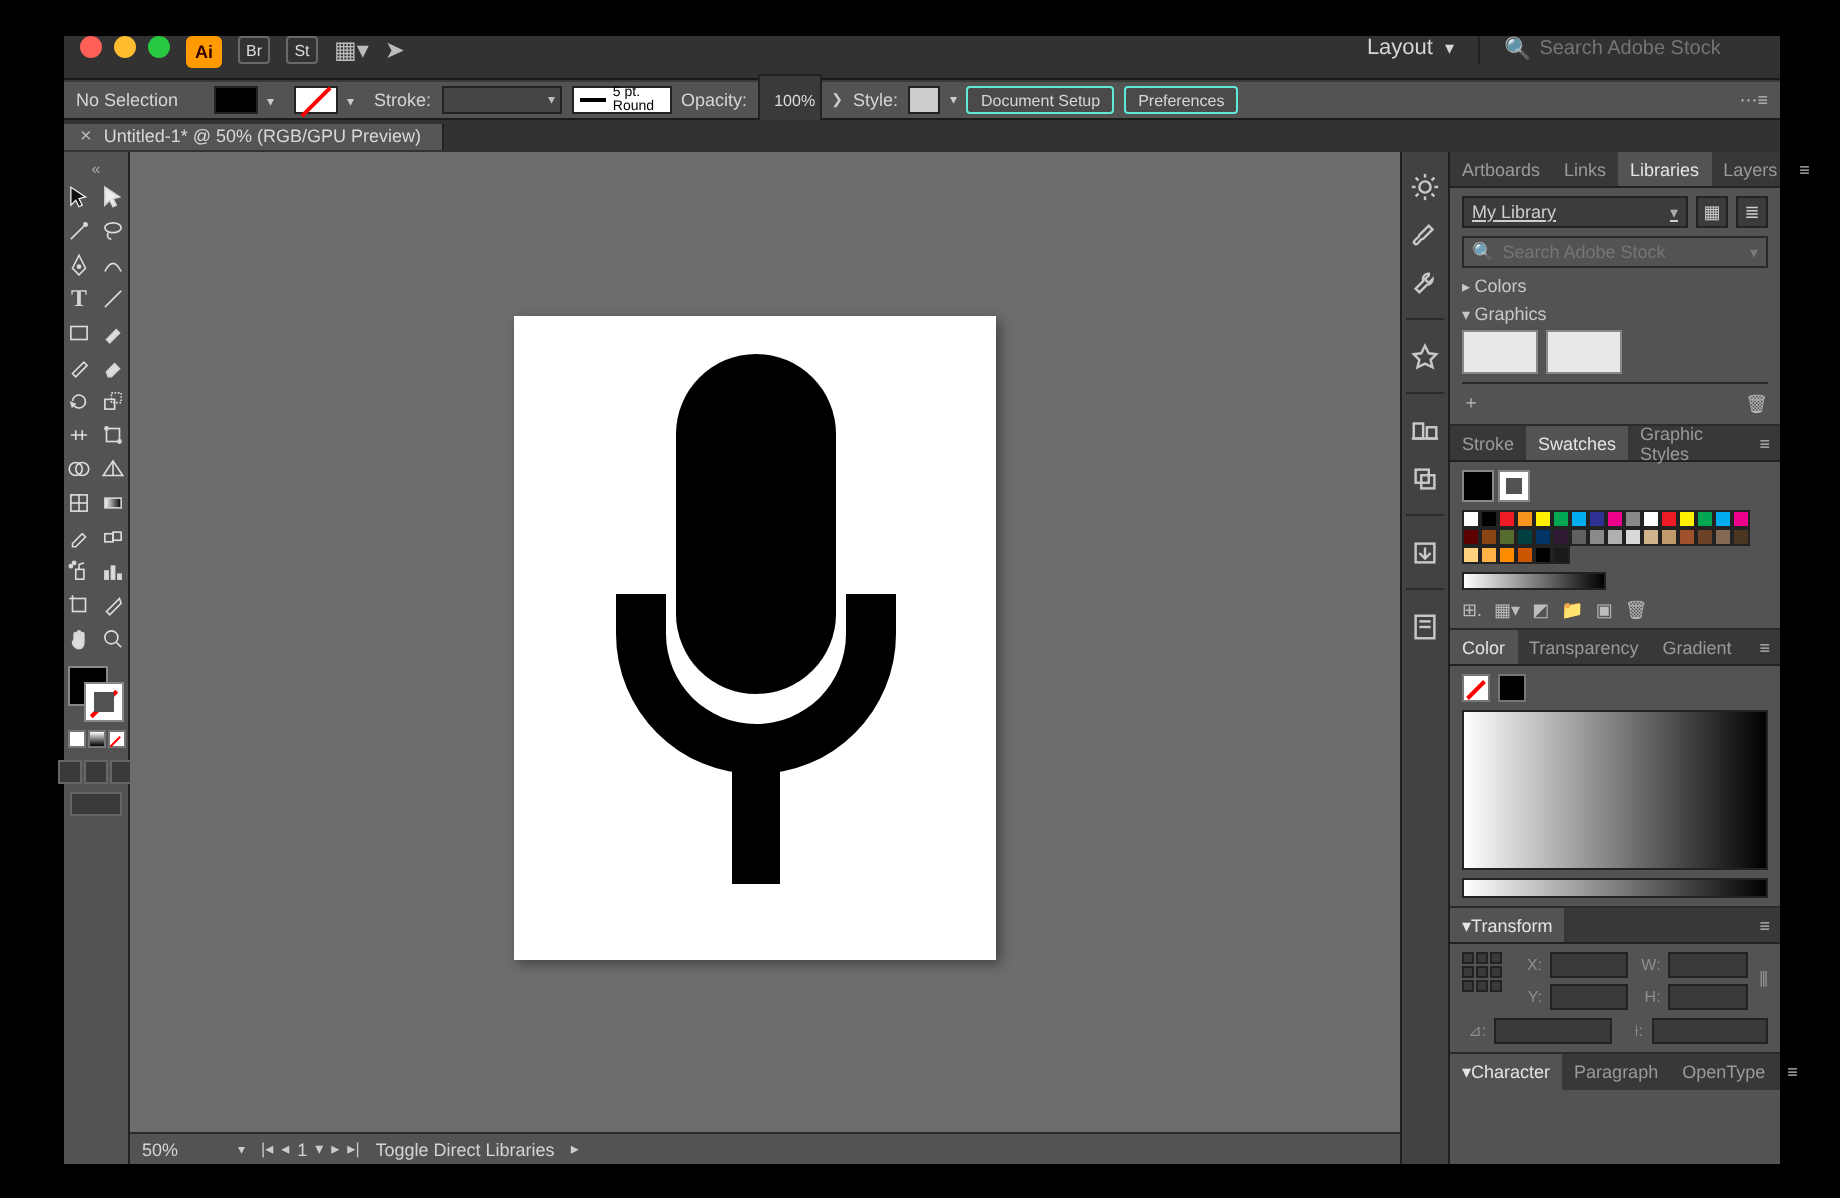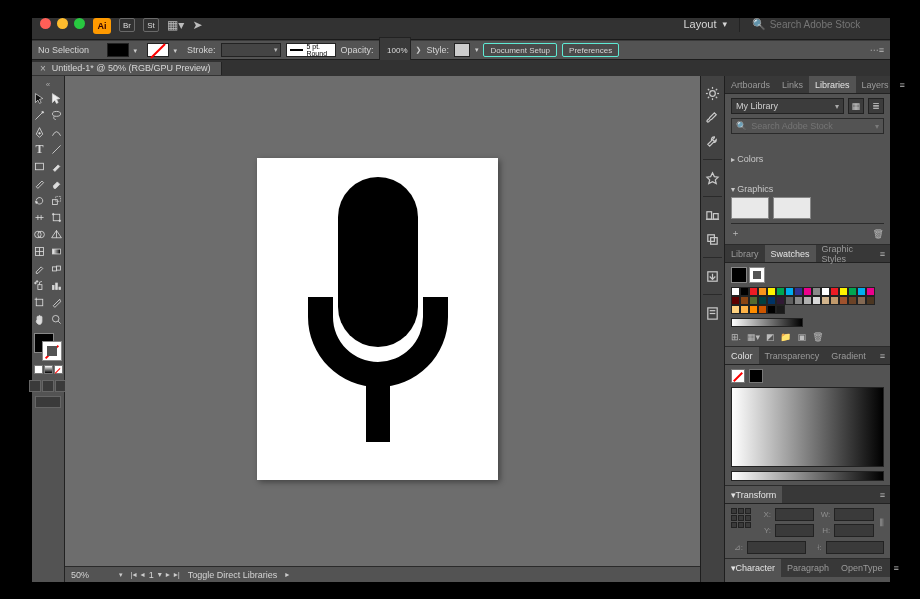--- a/index.html
+++ b/index.html
@@ -81,26 +81,26 @@
   .rightstrip .sep{width:80%;border-top:1px solid #2a2a2a;margin:3px 0;}
 
   
   .panels{width:165px;background:#535353;display:flex;flex-direction:column;font-size:9px;color:#cacaca;}
   .panel-tabs{display:flex;align-items:center;height:18px;background:#383838;border-bottom:1px solid #222;}
   .ptab{padding:0 6px;height:100%;display:flex;align-items:center;color:#9a9a9a;}
   .ptab.active{background:#535353;color:#e4e4e4;}
   .pmenu{margin-left:auto;padding:0 5px;color:#bbb;}
   .panel-body{padding:4px 6px;border-bottom:1px solid #2b2b2b;}
   .lib-select{display:flex;gap:4px;align-items:center;}
-  .lib-select .dd{flex:1;height:16px;background:#3c3c3c;border:1px solid #222;display:flex;align-items:center;padding:0 4px;color:#cfcfcf;}
+  .lib-select .dd{flex:1;height:16px;background:#3c3c3c;border:1px solid #222;display:flex;align-items:center;padding:0 4px;color:#cfcfcf;text-decoration:underline;}
   .lib-select .dd:after{content:"▾";margin-left:auto;font-size:8px;color:#aaa;}
   .iconbtn{width:16px;height:16px;background:#3c3c3c;border:1px solid #222;display:flex;align-items:center;justify-content:center;color:#cfcfcf;}
   .lib-search{margin-top:4px;height:16px;display:flex;align-items:center;gap:4px;border:1px solid #2a2a2a;padding:0 4px;color:#7a7a7a;}
   .lib-search input{flex:1;background:transparent;border:none;outline:none;color:#bbb;font-size:9px;}
-  .section-head{margin-top:20px;color:#c8c8c8;}
+  .section-head{margin-top:4px;color:#c8c8c8;}
   .section-head:before{content:"▸ ";font-size:8px;}
   .section-head.open:before{content:"▾ ";}
   .thumbs{display:flex;gap:4px;margin-top:3px;margin-bottom:4px;}
   .thumb{width:38px;height:22px;background:#e9e9e9;border:1px solid #888;}
   .addrow{display:flex;align-items:center;gap:6px;color:#bdbdbd;border-top:1px solid #2b2b2b;padding-top:3px;margin-top:2px;}
 
   
   .sw-grid{display:grid;grid-template-columns:repeat(16,9px);grid-auto-rows:9px;gap:0;}
   .sw{width:9px;height:9px;border:1px solid #222;} 
   .gray-grad{margin-top:4px;width:72px;height:9px;background:linear-gradient(90deg,#fff,#000);border:1px solid #222;}
@@ -496,21 +496,21 @@
           <div class="thumb"></div>
         </div>
         <div class="addrow">
           <span>＋</span>
           <div class="flex-spacer"></div>
           <span>🗑</span>
         </div>
       </div>
 
       <div class="panel-tabs">
-        <div class="ptab">Library</div>
+        <div class="ptab">Stroke</div>
         <div class="ptab active">Swatches</div>
         <div class="ptab">Graphic Styles</div>
         <div class="pmenu">≡</div>
       </div>
       <div class="panel-body">
         <div class="sw-sel">
           <div class="big"></div>
           <div class="big2"></div>
         </div>
         <div class="sw-grid" id="swatch-grid">

